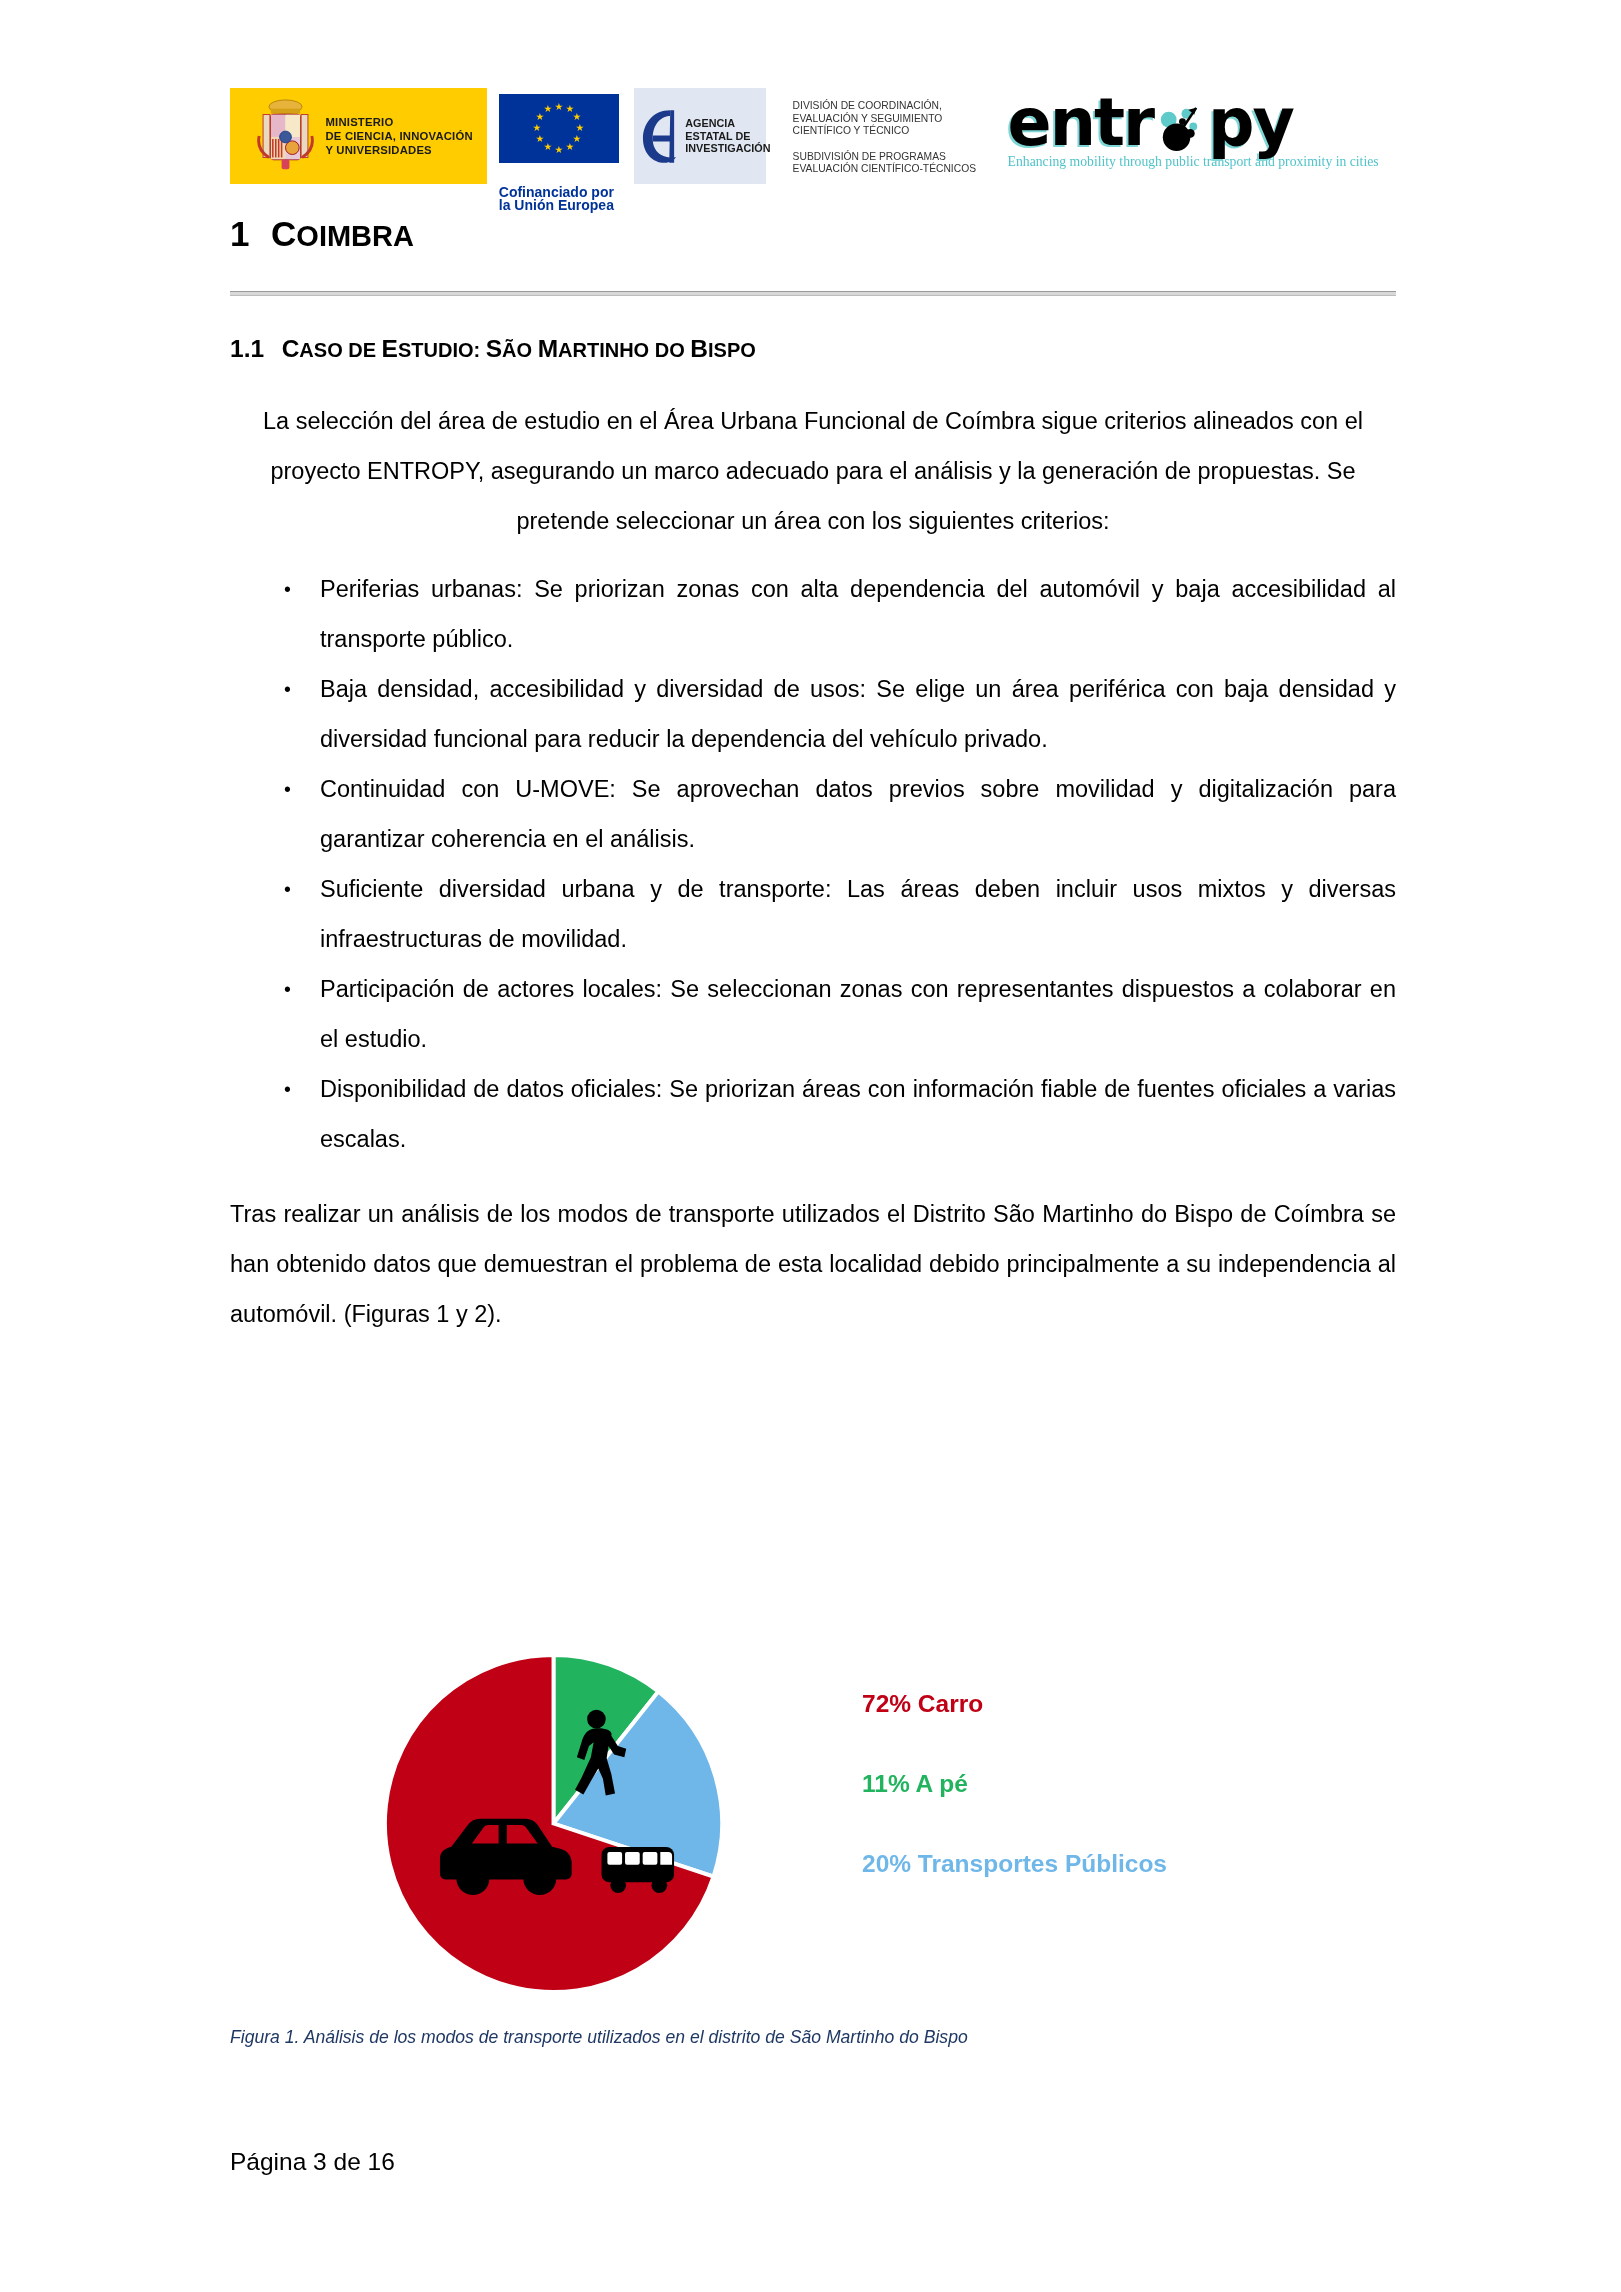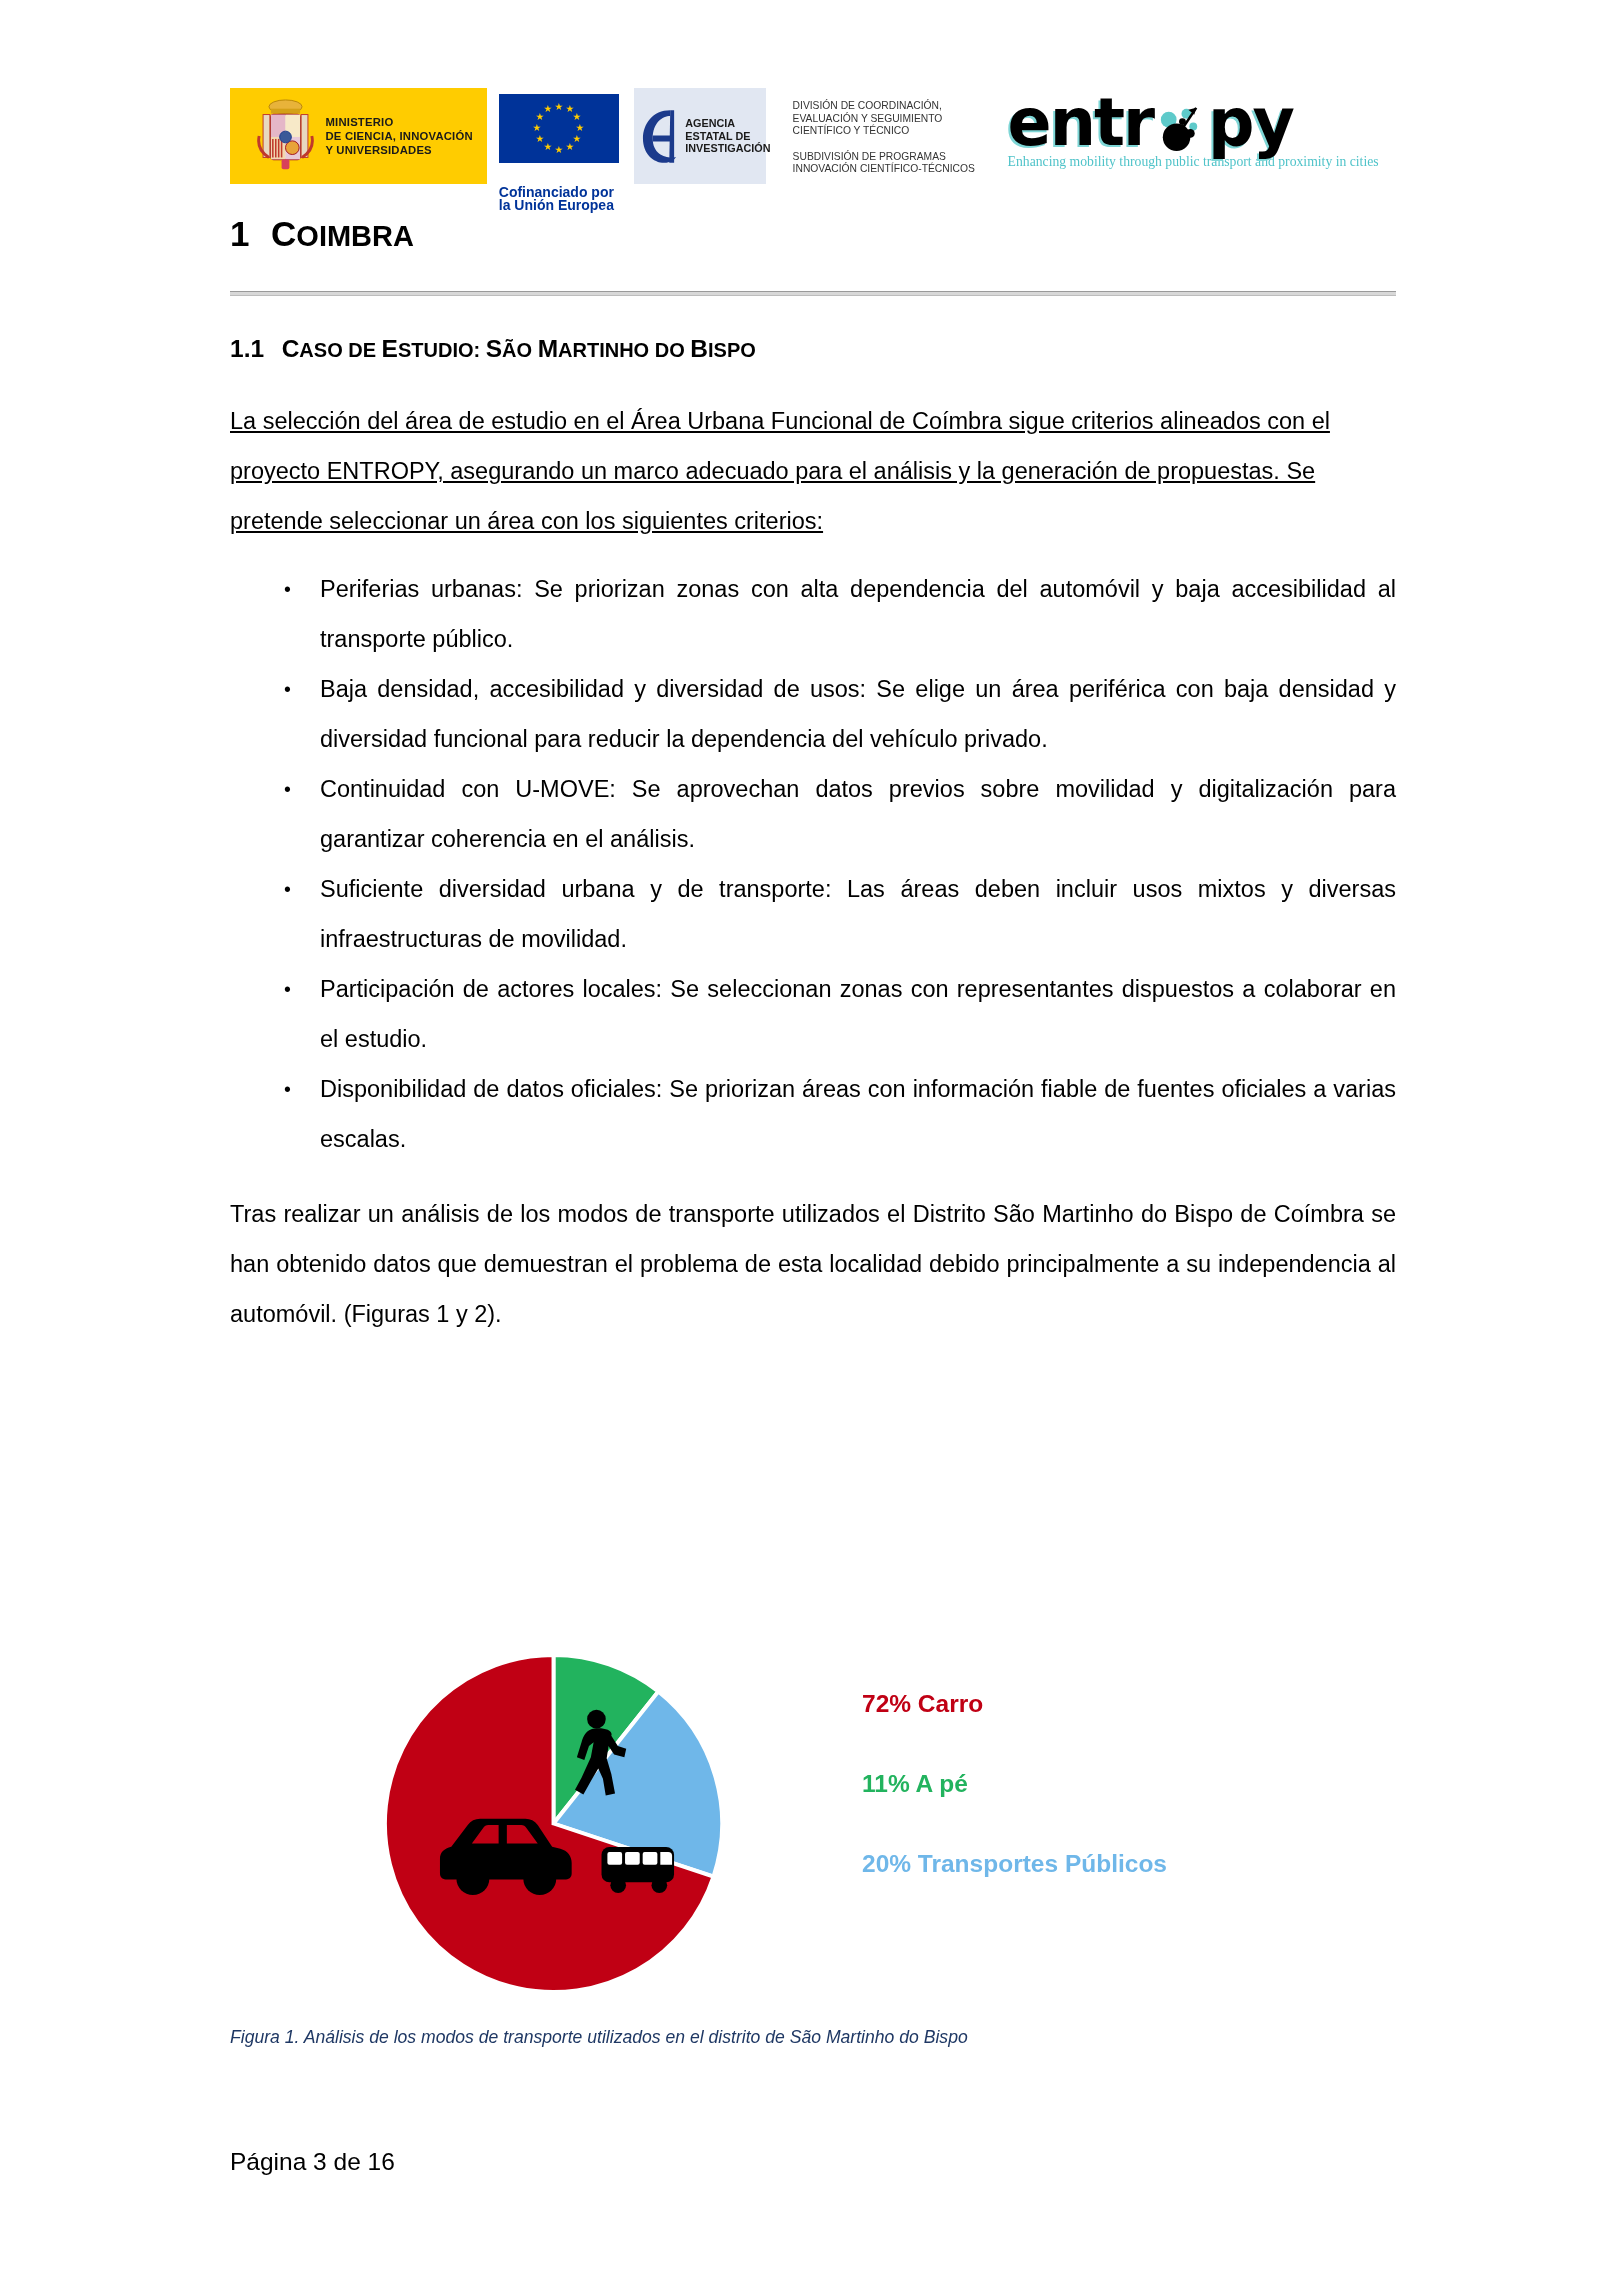--- a/index.html
+++ b/index.html
@@ -208,21 +208,21 @@
     top: 396px;
     width: 1166px;
   }
   p.body {
     font-size: 23.5px;
     line-height: 50px;
     margin: 0 0 17.6px 0;
     text-align: justify;
     color: #000;
   }
-  p.body.intro { text-align: left; text-decoration: underline; }
+  p.body.intro { text-align: center; }
 
   ul.criteria {
     list-style: none;
     margin: 7.8px 0 0 0;
     padding: 0;
   }
   ul.criteria li {
     position: relative;
     font-size: 23.5px;
     line-height: 50px;
@@ -368,21 +368,21 @@
         <div>INVESTIGACIÓN</div>
       </div>
     </div>
 
     <div class="logo-division">
       <div class="division-line">DIVISIÓN DE COORDINACIÓN,</div>
       <div class="division-line">EVALUACIÓN Y SEGUIMIENTO</div>
       <div class="division-line">CIENTÍFICO Y TÉCNICO</div>
       <div class="division-gap"></div>
       <div class="division-line">SUBDIVISIÓN DE PROGRAMAS</div>
-      <div class="division-line">INNOVACIÓN CIENTÍFICO-TÉCNICOS</div>
+      <div class="division-line">EVALUACIÓN CIENTÍFICO-TÉCNICOS</div>
     </div>
 
     <div class="logo-entropy">
       <div class="entropy-word">
         <span>entr</span><span class="entropy-dot-wrap"><svg viewBox="0 0 56 56" width="55" height="55" aria-hidden="true">
             <circle cx="16" cy="20" r="8" fill="#5ECACA"></circle>
             <circle cx="34" cy="14" r="5" fill="#5ECACA"></circle>
             <circle cx="41" cy="27" r="4" fill="#5ECACA"></circle>
             <circle cx="24" cy="38" r="14" fill="#000000"></circle>
             <circle cx="38" cy="34" r="4.5" fill="#000000"></circle>

